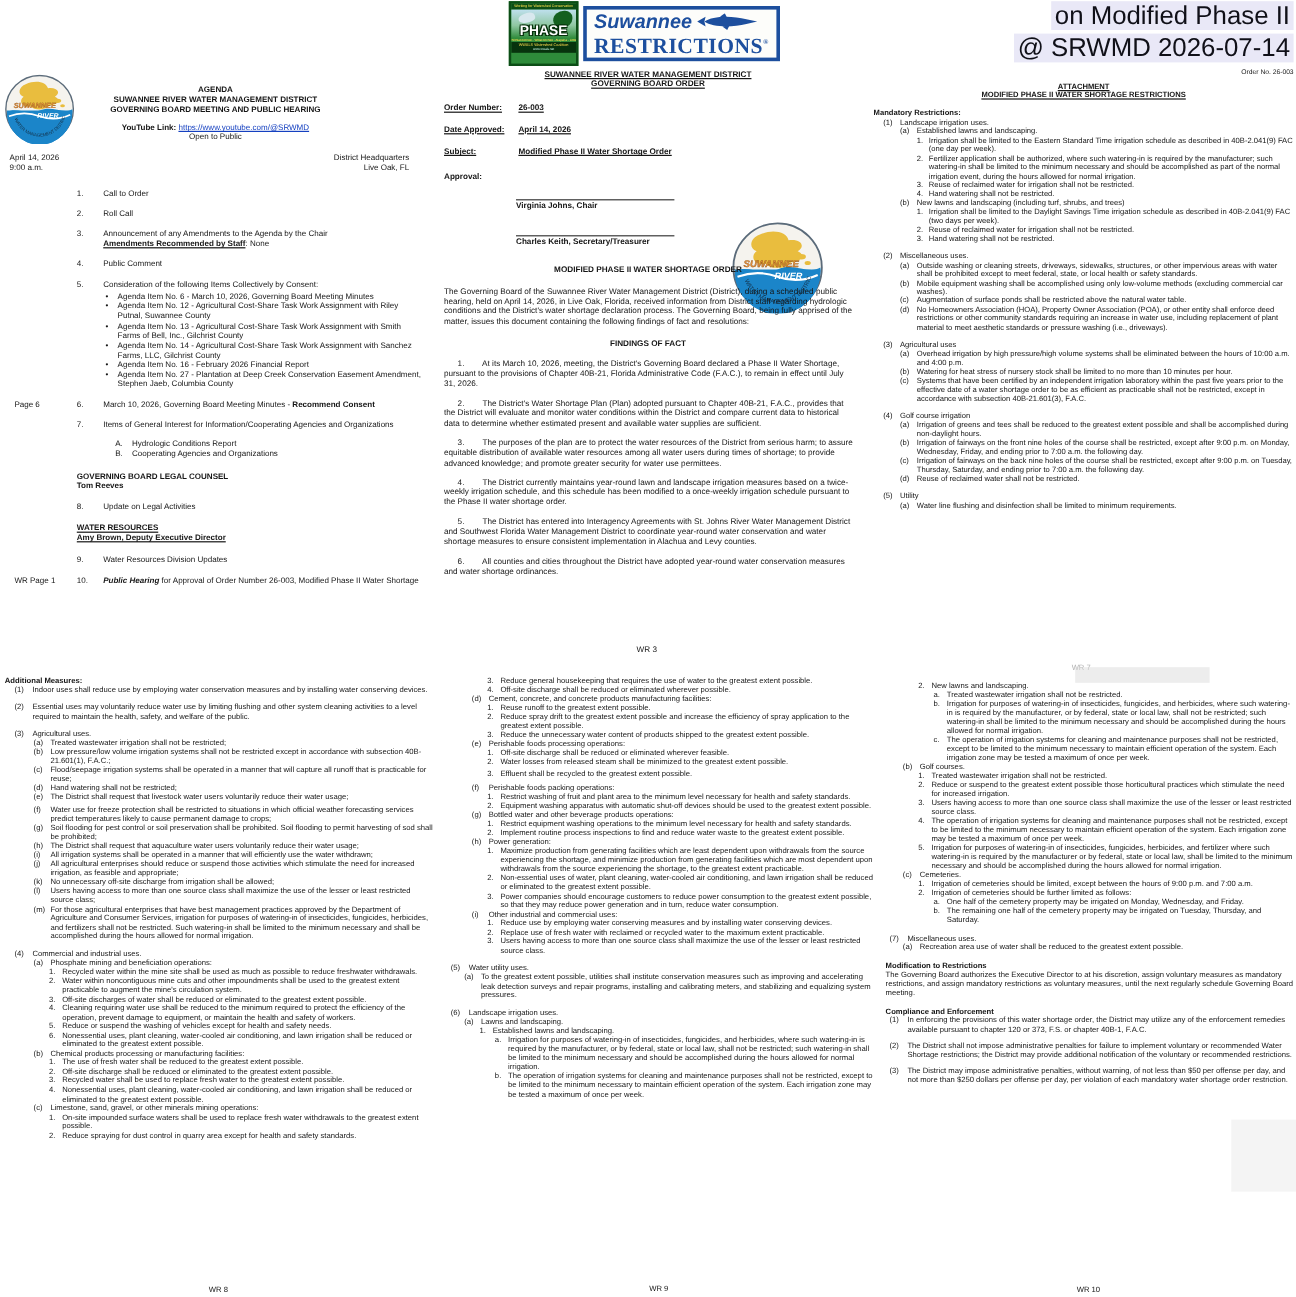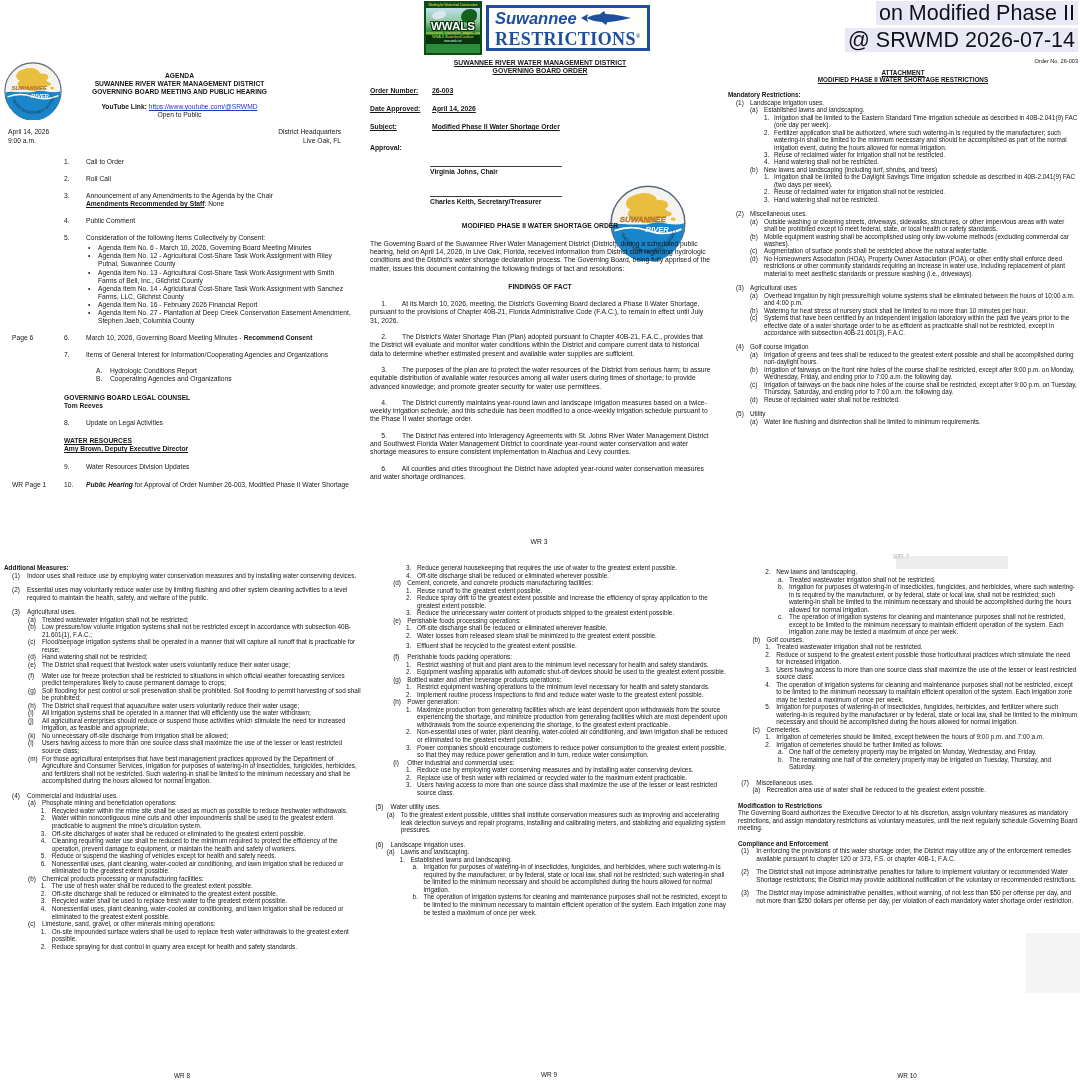--- a/index.html
+++ b/index.html
@@ -64,21 +64,21 @@
 
   <div class="banner-left">
   </div>
 
   <div class="wwals">
     <div class="topbar">Working for Watershed Conservation</div>
     <div class="scene">
       <span class="bird"></span>
       <span class="tree"></span>
     </div>
-    <div class="name">WWALS</div>
+    <div class="name">PHASE</div>
     <div class="tag">Withlacoochee - Willacoochee - Alapaha - Little - Santa Fe - Suwannee</div>
     <div class="botbar">WWALS Watershed Coalition</div>
     <div class="url">www.wwals.net</div>
   </div>
 
   <div class="rk">
     <div class="l1">
       <span class="suw">Suwannee</span>
       <svg width="52" height="14" viewBox="0 0 52 14">
         <path fill="#1d4f9e" d="M1 7 L8 3 L7 7 L8 11 Z"></path>

